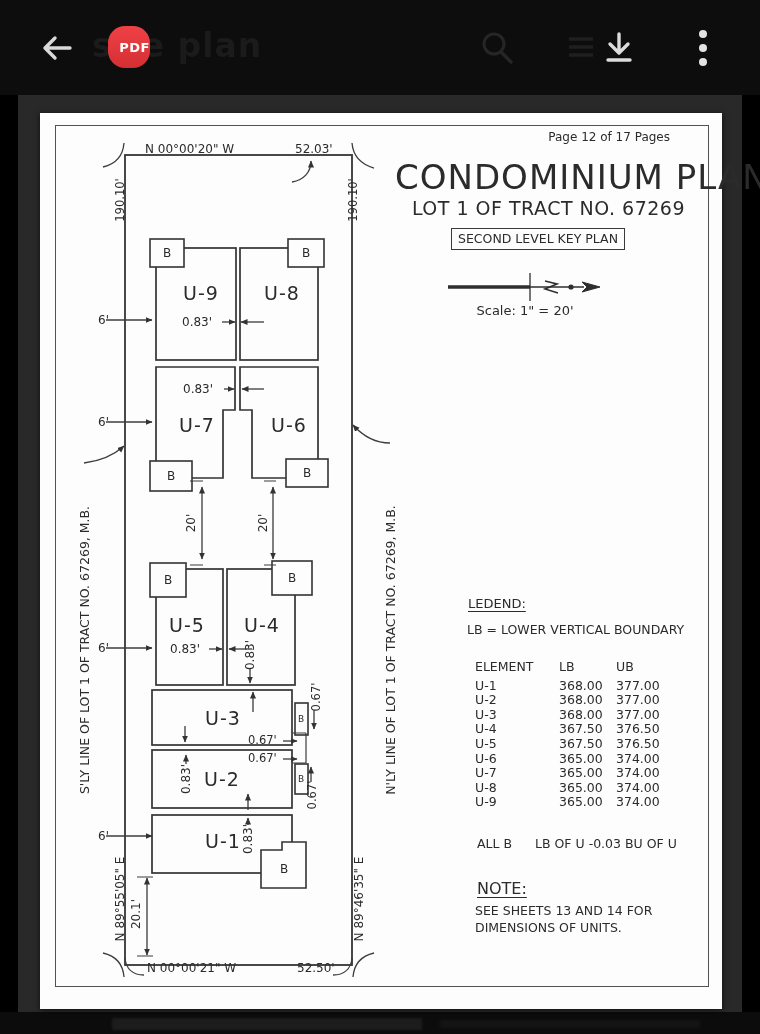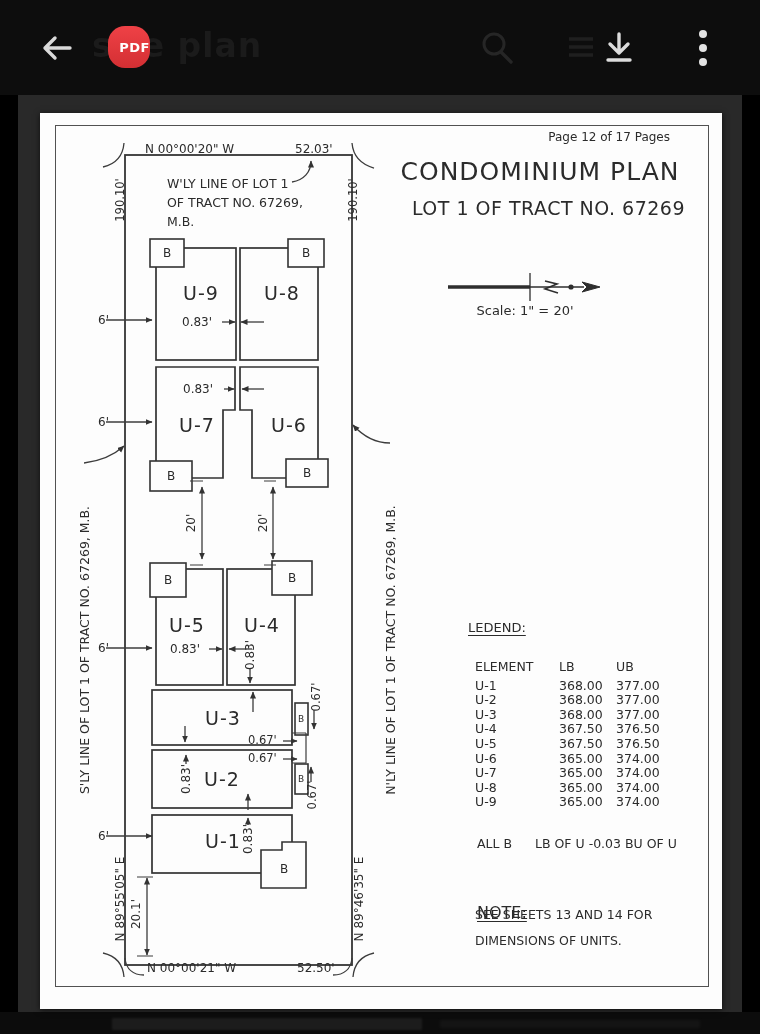--- a/index.html
+++ b/index.html
@@ -25,24 +25,24 @@
   svg.linework{position:absolute;left:0;top:0;}
   .t{position:absolute;font-size:12px;line-height:1.2;color:#2b2b2b;white-space:nowrap;}
   .pre{white-space:pre-line;}
   .c{transform:translate(-50%,-50%);}
   .rot{transform:translate(-50%,-50%) rotate(-90deg);}
   .unit{font-size:19px;letter-spacing:1px;}
   .bl{font-size:12px;}
   .bl.small{font-size:9px;}
   .dim{font-size:12px;}
   .dim.sm{font-size:11.5px;}
-  .u{text-decoration:underline;text-underline-offset:3px;margin-top:24px;}
+  .u{text-decoration:underline;text-underline-offset:3px;}
   .keybox{position:absolute;left:411px;top:115px;width:172px;height:20px;border:1.6px solid #3a3a3a;
           font-size:12.5px;text-align:center;line-height:20px;}
-  .doctitle{font-size:25px;letter-spacing:1px;font-weight:500;}
+  .doctitle{font-size:34px;letter-spacing:1px;font-weight:500;}
   .docsub{font-size:19px;letter-spacing:.5px;}
   
   .ltable{position:absolute;left:435px;top:547px;width:192px;font-size:12.5px;}
   .tr{display:grid;grid-template-columns:84px 57px 51px;line-height:14.6px;}
   .tr.head{margin-bottom:4px;}
   .td.c1,.td.c2{text-align:left;}
 </style>
 </head>
 <body>
 
@@ -171,23 +171,25 @@
         <line x1="490" y1="160" x2="490" y2="188" stroke="#2e2e2e" stroke-width="1.3"></line>
         <path d="M505,168 L517,171 L505,176 L518,180" fill="none" stroke="#2e2e2e" stroke-width="1.6"></path>
         <circle cx="531" cy="174" r="2.6" fill="#2e2e2e"></circle>
         <path d="M542,169 L560,174 L542,179 L547,174 Z" fill="#2e2e2e" stroke="#2e2e2e"></path>
       </g>
     </svg>
 
     <div class="t" style="left:470px;top:17px;width:160px;text-align:right">Page 12 of 17 Pages</div>
     <div class="t doctitle" style="left:355px;top:44px;width:290px;text-align:center">CONDOMINIUM PLAN</div>
     <div class="t docsub" style="left:355px;top:84px;width:290px;text-align:right">LOT 1 OF TRACT NO. 67269</div>
+    <div class="keybox">SECOND LEVEL KEY PLAN</div>
     <div class="t" style="left:400px;top:190px;width:170px;text-align:center;font-size:13px">Scale: 1" = 20'</div>
 
     <div class="t u" style="left:428px;top:483px;font-size:13px">LEDEND:</div>
+    <div class="t" style="left:427px;top:509px;font-size:12.5px">LB = LOWER VERTICAL BOUNDARY</div>
 
     <div class="ltable">
       <div class="tr head">
         <span class="td c0">ELEMENT</span>
         <span class="td c1">LB</span>
         <span class="td c2">UB</span>
       </div>
       <div>
           <div class="tr">
             <span class="td c0">U-1</span>
@@ -234,30 +236,27 @@
             <span class="td c1">365.00</span>
             <span class="td c2">374.00</span>
           </div>
         </div>
     </div>
 
     <div class="t" style="left:437px;top:723px;font-size:12.5px">ALL B</div>
     <div class="t" style="left:495px;top:723px;font-size:12.5px">LB OF U -0.03  BU OF U</div>
 
     <div class="t u" style="left:437px;top:766px;font-size:16px">NOTE:</div>
-    <div class="t pre" style="left:435px;top:789px;font-size:12.5px;line-height:26px">SEE SHEETS 13 AND 14 FOR
+    <div class="t pre" style="left:435px;top:789px;font-size:12.5px;line-height:17px">SEE SHEETS 13 AND 14 FOR
 DIMENSIONS OF UNITS.</div>
 
     <div class="t" style="left:105px;top:29px">N 00°00'20" W</div>
     <div class="t" style="left:255px;top:29px">52.03'</div>
     <div class="t rot" style="left:81px;top:87px;font-size:11.5px">190.10'</div>
     <div class="t rot" style="left:314px;top:87px;font-size:11.5px">190.10'</div>
-    <div class="t pre" style="left:127px;top:61px;font-size:12.5px;line-height:19px">W'LY LINE OF LOT 1
-OF TRACT NO. 67269,
-M.B.</div>
     <div class="t rot" style="left:44px;top:537px;font-size:12.5px">S'LY LINE OF LOT 1 OF TRACT NO. 67269, M.B.</div>
     <div class="t rot" style="left:350px;top:537px;font-size:12.5px">N'LY LINE OF LOT 1 OF TRACT NO. 67269, M.B.</div>
     <div class="t rot" style="left:80px;top:786px">N 89°55'05" E</div>
     <div class="t rot dim" style="left:96px;top:801px">20.1'</div>
     <div class="t" style="left:107px;top:848px">N 00°00'21" W</div>
     <div class="t" style="left:257px;top:848px">52.50'</div>
     <div class="t rot" style="left:319px;top:786px">N 89°46'35" E</div>
 
     <div class="t c unit" style="left:161px;top:180px">U-9</div>
     <div class="t c unit" style="left:242px;top:180px">U-8</div>

